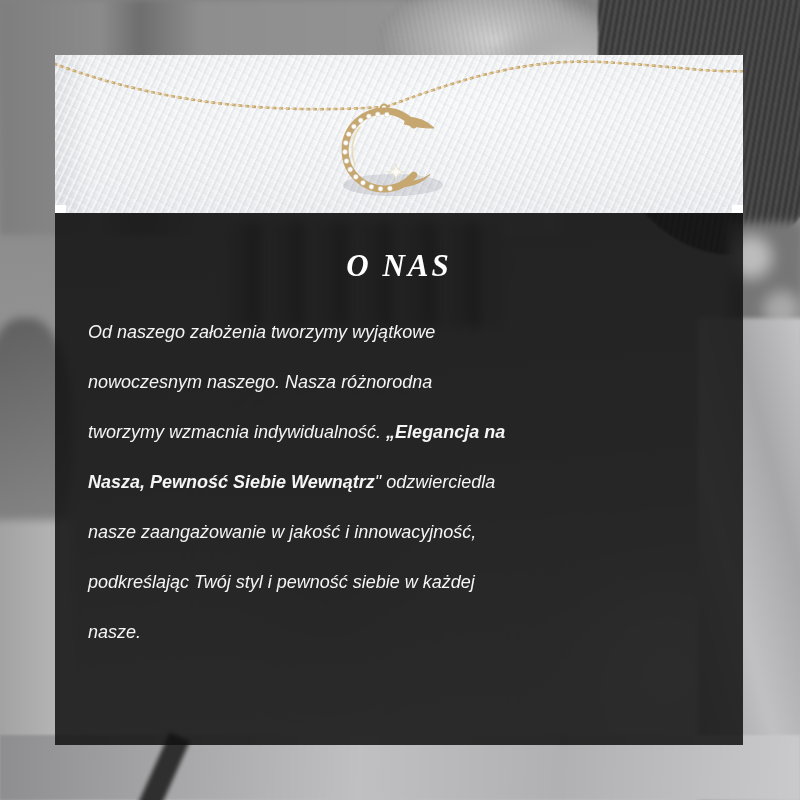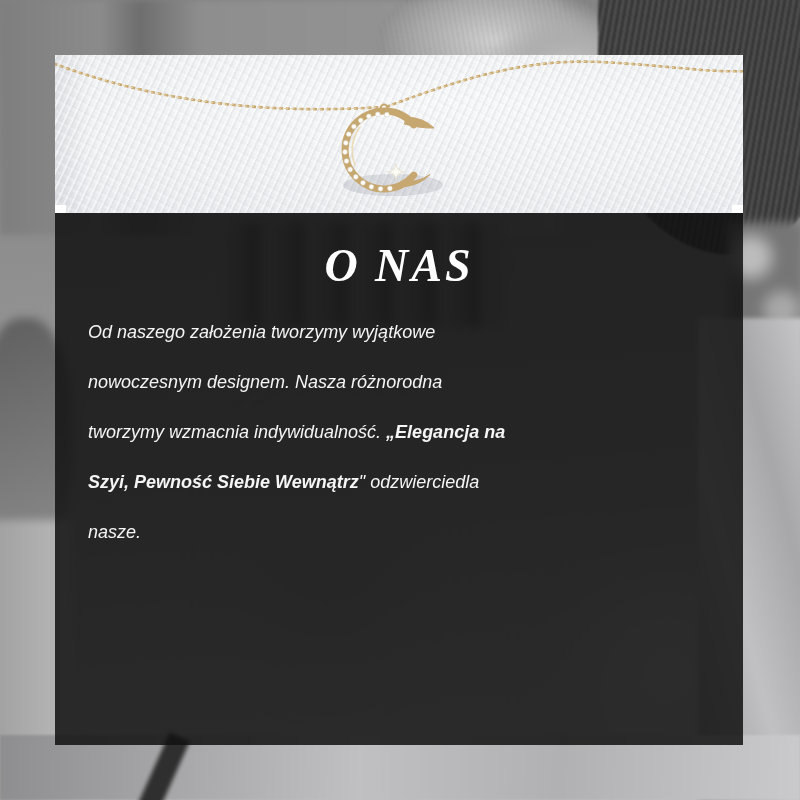--- a/index.html
+++ b/index.html
@@ -54,21 +54,21 @@
   .horn{fill:var(--gold);stroke:var(--gold);stroke-width:1;}
   .diamond{fill:#ffffff;stroke:#d9d4c4;stroke-width:.6;}
   .star{fill:#ffffff;stroke:#e4ddc8;stroke-width:.7;}
   .tab{position:absolute;bottom:0;width:11px;height:8px;background:#ffffff;}
   .tab-l{left:0;} .tab-r{right:0;}
 
   
   .card-panel{position:relative;box-sizing:border-box;height:532px;padding:24px 33px 0;
     background:var(--panel);}
   .title{margin:0;font-family:"Liberation Serif",serif;font-style:italic;font-weight:700;
-    font-size:46px;line-height:58px;letter-spacing:3px;color:#ffffff;text-align:center;}
+    font-size:31px;line-height:58px;letter-spacing:3px;color:#ffffff;text-align:center;}
   .bodytext{margin-top:12px;font-style:italic;font-weight:400;font-size:18px;color:var(--text);}
   .line{height:50px;line-height:50px;white-space:nowrap;}
   .line .b{font-weight:700;font-style:italic;}
 </style>
 </head>
 <body>
 
 <div class="stage">
 
   <div>
@@ -134,21 +134,23 @@
         </g>
       </svg>
       <div class="tab tab-l"></div>
       <div class="tab tab-r"></div>
     </div>
 
     <div class="card-panel">
       <h2 class="title">O NAS</h2>
       <div class="bodytext" id="about-text">
           <div class="line"><span>Od naszego założenia tworzymy wyjątkowe</span></div>
-          <div class="line"><span>nowoczesnym designem. Nasza różnorodna</span></div>
+          <div class="line"><span>nowoczesnym naszego. Nasza różnorodna</span></div>
           <div class="line"><span>tworzymy wzmacnia indywidualność. </span><span class="b">„Elegancja na</span></div>
-          <div class="line"><span class="b">Szyi, Pewność Siebie Wewnątrz</span><span>" odzwierciedla</span></div>
+          <div class="line"><span class="b">Nasza, Pewność Siebie Wewnątrz</span><span>" odzwierciedla</span></div>
+          <div class="line"><span>nasze zaangażowanie w jakość i innowacyjność,</span></div>
+          <div class="line"><span>podkreślając Twój styl i pewność siebie w każdej</span></div>
           <div class="line"><span>nasze.</span></div>
         </div>
     </div>
 
   </div>
 </div>
 
 </body></html>

